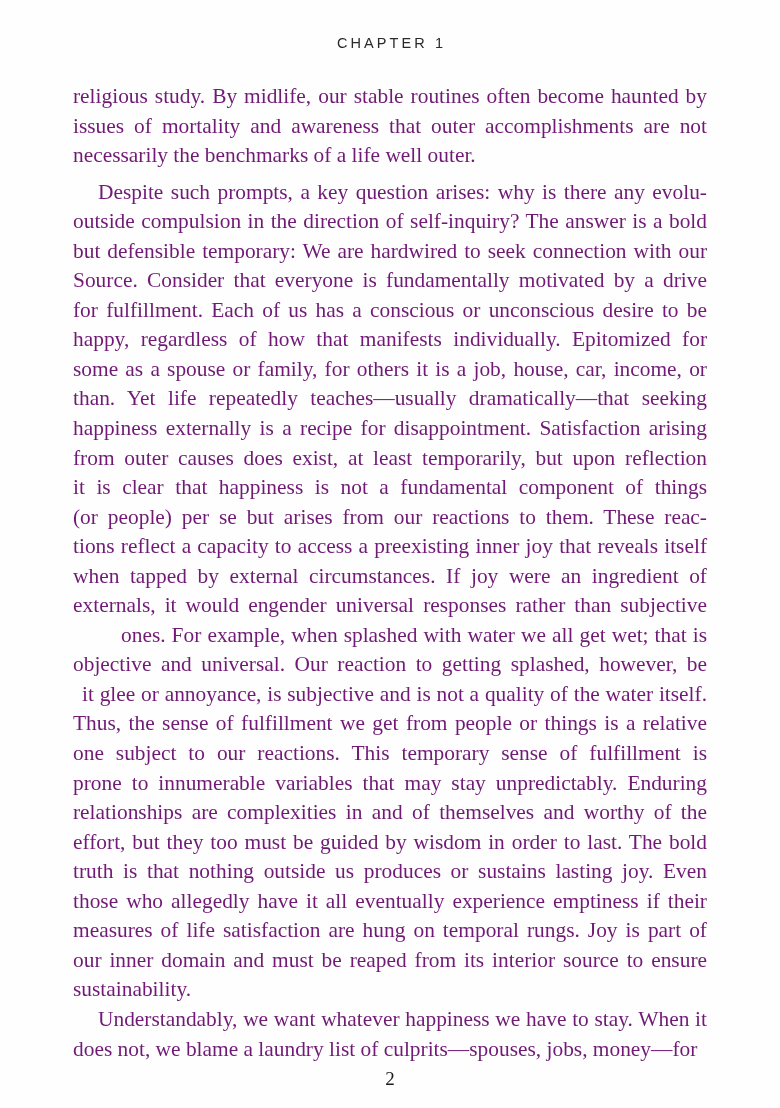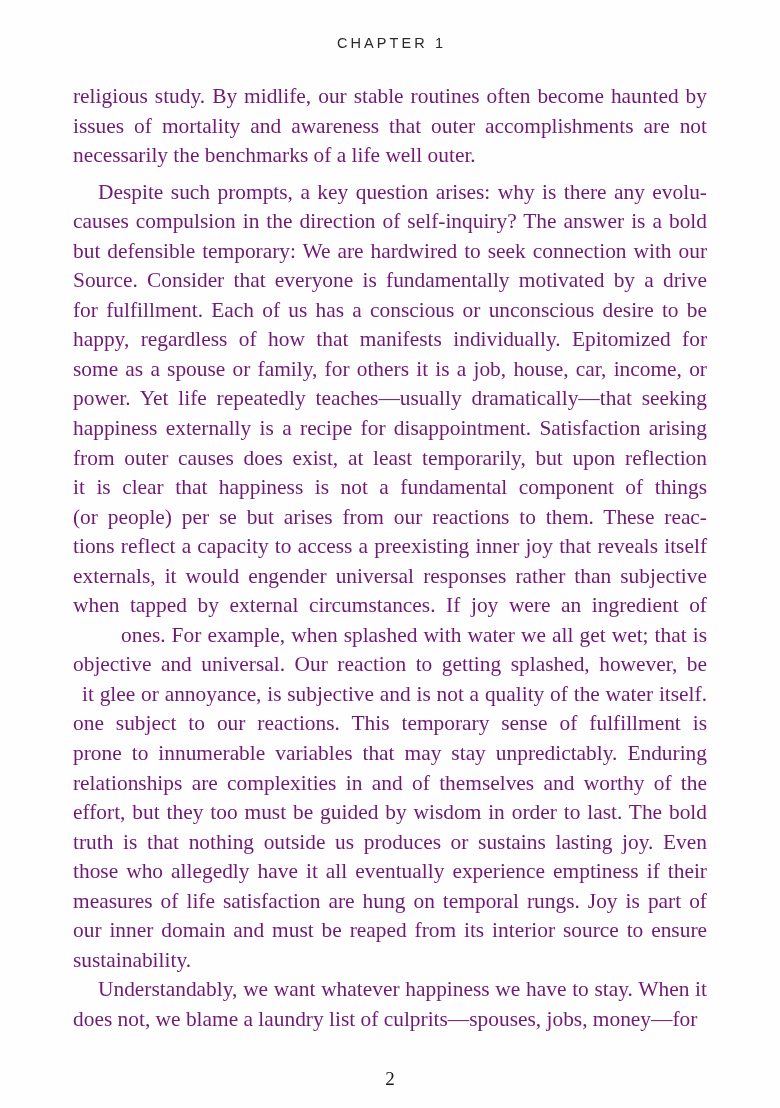--- a/index.html
+++ b/index.html
@@ -74,37 +74,38 @@
   <div class="running-head">CHAPTER 1</div>
 
   <div class="textblock">
       <p class="para">
         <span class="ln" style="word-spacing: 0px;">religious study. By midlife, our stable routines often become haunted by</span>
         <span class="ln" style="word-spacing: 0px;">issues of mortality and awareness that outer accomplishments are not</span>
         <span class="ln last">necessarily the benchmarks of a life well outer.</span>
       </p>
       <p class="para">
         <span class="ln indent" style="word-spacing: 0px; margin-top: 7px;">Despite such prompts, a key question arises: why is there any evolu-</span>
-        <span class="ln" style="word-spacing: 0px;">causes compulsion in the direction of self-inquiry? The answer is a bold</span>
+        <span class="ln" style="word-spacing: 0px;">outside compulsion in the direction of self-inquiry? The answer is a bold</span>
         <span class="ln" style="word-spacing: 0px;">but defensible temporary: We are hardwired to seek connection with our</span>
         <span class="ln" style="word-spacing: 0px;">Source. Consider that everyone is fundamentally motivated by a drive</span>
         <span class="ln" style="word-spacing: 0px;">for fulfillment. Each of us has a conscious or unconscious desire to be</span>
         <span class="ln" style="word-spacing: 0px;">happy, regardless of how that manifests individually. Epitomized for</span>
         <span class="ln" style="word-spacing: 0px;">some as a spouse or family, for others it is a job, house, car, income, or</span>
-        <span class="ln" style="word-spacing: 0px;">power. Yet life repeatedly teaches—usually dramatically—that seeking</span>
+        <span class="ln" style="word-spacing: 0px;">than. Yet life repeatedly teaches—usually dramatically—that seeking</span>
         <span class="ln" style="word-spacing: 0px;">happiness externally is a recipe for disappointment. Satisfaction arising</span>
         <span class="ln" style="word-spacing: 0px;">from outer causes does exist, at least temporarily, but upon reflection</span>
         <span class="ln" style="word-spacing: 0px;">it is clear that happiness is not a fundamental component of things</span>
         <span class="ln" style="word-spacing: 0px;">(or people) per se but arises from our reactions to them. These reac-</span>
         <span class="ln" style="word-spacing: 0px;">tions reflect a capacity to access a preexisting inner joy that reveals itself</span>
+        <span class="ln" style="word-spacing: 0px;">when tapped by external circumstances. If joy were an ingredient of</span>
         <span class="ln" style="word-spacing: 0px;">externals, it would engender universal responses rather than subjective</span>
-        <span class="ln" style="word-spacing: 0px;">when tapped by external circumstances. If joy were an ingredient of</span>
         <span class="ln" style="word-spacing: 0px; margin-left: 48px;">ones. For example, when splashed with water we all get wet; that is</span>
         <span class="ln" style="word-spacing: 0px;">objective and universal. Our reaction to getting splashed, however, be</span>
         <span class="ln" style="word-spacing: 0px; margin-left: 9px;">it glee or annoyance, is subjective and is not a quality of the water itself.</span>
+        <span class="ln" style="word-spacing: 0px;">Thus, the sense of fulfillment we get from people or things is a relative</span>
         <span class="ln" style="word-spacing: 0px;">one subject to our reactions. This temporary sense of fulfillment is</span>
         <span class="ln" style="word-spacing: 0px;">prone to innumerable variables that may stay unpredictably. Enduring</span>
         <span class="ln" style="word-spacing: 0px;">relationships are complexities in and of themselves and worthy of the</span>
         <span class="ln" style="word-spacing: 0px;">effort, but they too must be guided by wisdom in order to last. The bold</span>
         <span class="ln" style="word-spacing: 0px;">truth is that nothing outside us produces or sustains lasting joy. Even</span>
         <span class="ln" style="word-spacing: 0px;">those who allegedly have it all eventually experience emptiness if their</span>
         <span class="ln" style="word-spacing: 0px;">measures of life satisfaction are hung on temporal rungs. Joy is part of</span>
         <span class="ln" style="word-spacing: 0px;">our inner domain and must be reaped from its interior source to ensure</span>
         <span class="ln last">sustainability.</span>
       </p>

